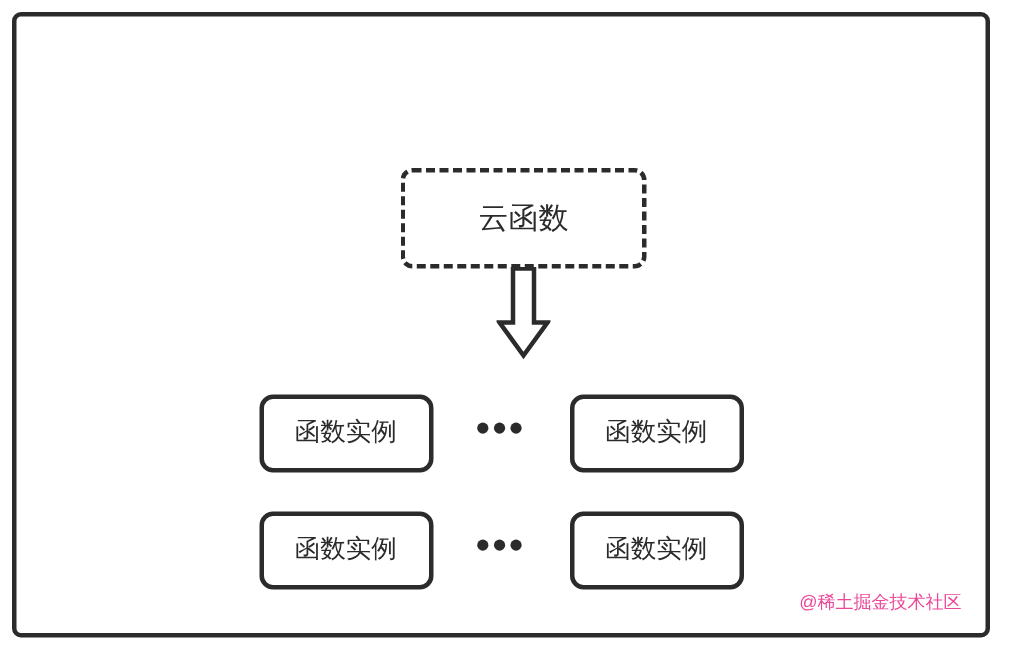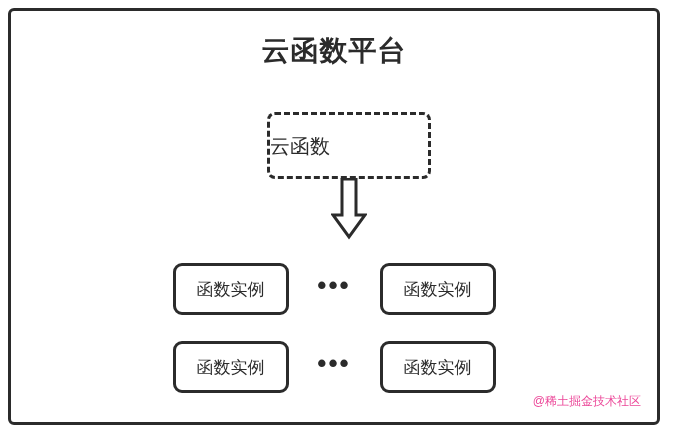--- a/index.html
+++ b/index.html
@@ -55,21 +55,21 @@
     left: 256px;
     top: 101px;
     width: 164px;
     height: 67px;
     box-sizing: border-box;
     border: 3px dashed #2b2b2b;
     border-radius: 8px;
     background: #ffffff;
     display: flex;
     align-items: center;
-    justify-content: flex-start;
+    justify-content: center;
   }
   #cloud-function-label {
     font-size: 20px;
     color: #2b2b2b;
     line-height: 1;
   }
 
   
   #flow-arrow {
     position: absolute;
@@ -98,20 +98,21 @@
   .instance-box {
     box-sizing: border-box;
     width: 116px;
     height: 52px;
     border: 3px solid #2b2b2b;
     border-radius: 9px;
     background: #ffffff;
     display: flex;
     align-items: center;
     justify-content: center;
+    font-family: Liberation Mono, monospace;
   }
   .instance-label {
     font-size: 17px;
     color: #2b2b2b;
     line-height: 1;
   }
 
   .ellipsis {
     width: 91px;
     text-align: center;
@@ -136,21 +137,20 @@
     white-space: nowrap;
   }
 </style>
 </head>
 <body>
 
 <div id="canvas">
 
   <div id="platform-box">
 
-    <div id="platform-title">云函数平台</div>
 
     <div id="cloud-function-box">
       <span id="cloud-function-label" class="node-label">云函数</span>
     </div>
 
     <div id="flow-arrow">
       <svg width="36" height="62" viewBox="0 0 36 62" xmlns="http://www.w3.org/2000/svg">
         <polygon points="11,1 25,1 25,37 34,37 18,59 2,37 11,37" fill="#ffffff" stroke="#2b2b2b" stroke-width="3" stroke-linejoin="miter"></polygon>
       </svg>
     </div>

